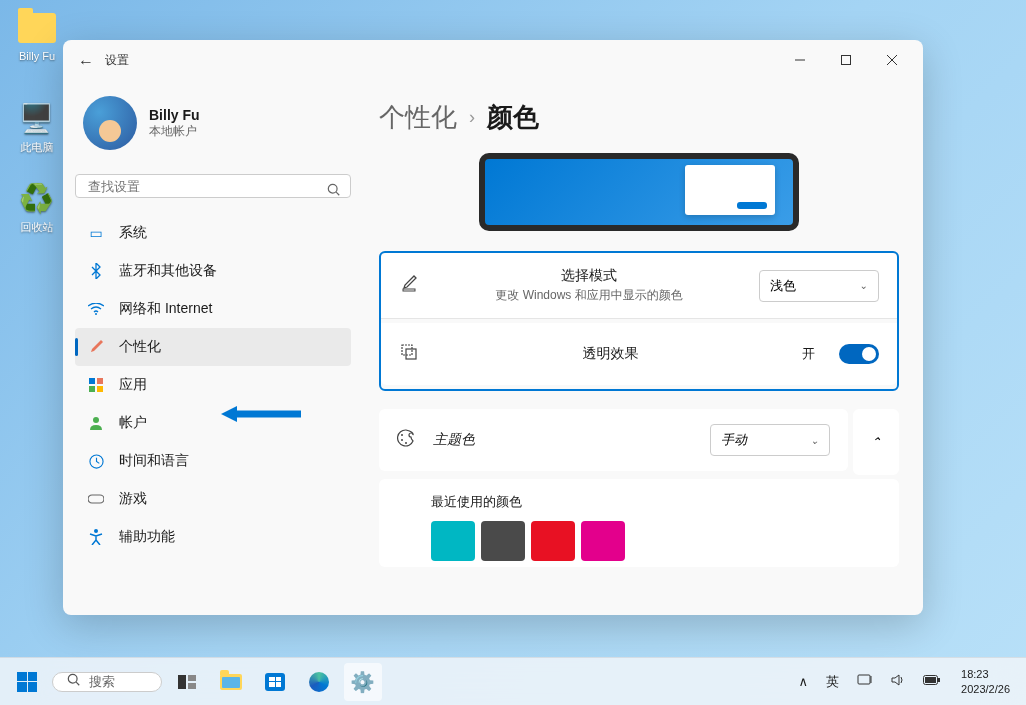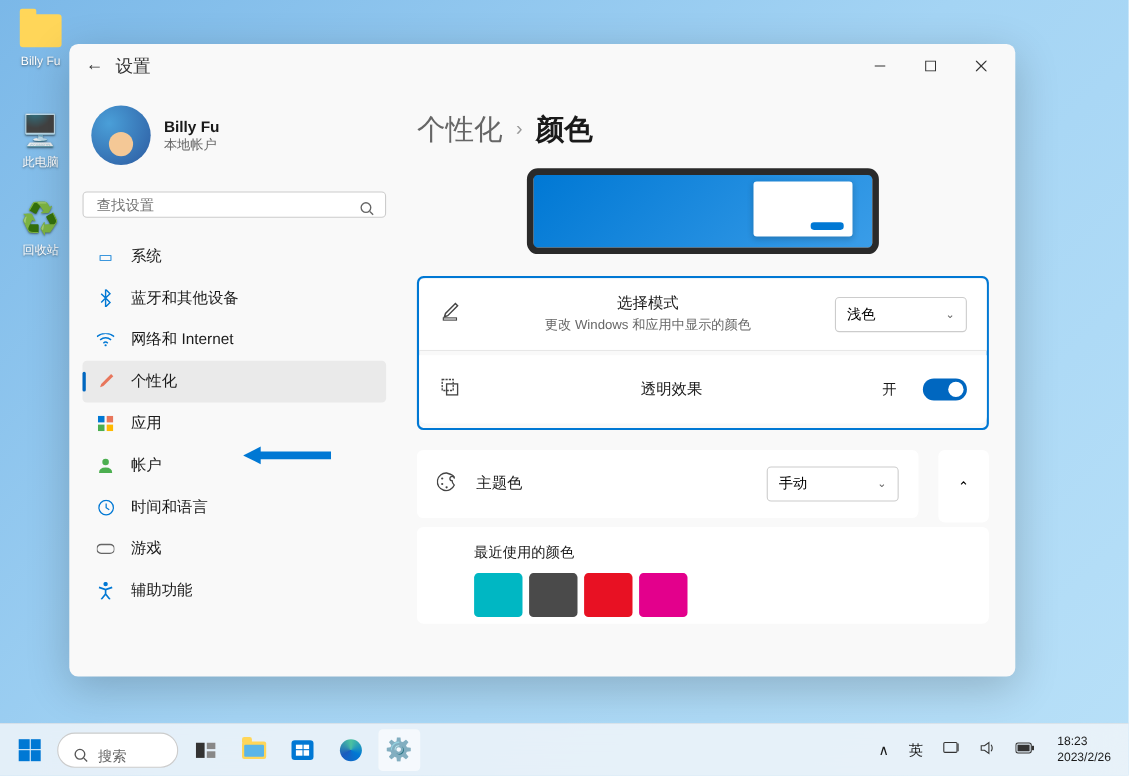--- a/index.html
+++ b/index.html
@@ -9,21 +9,21 @@
 .desktop-icon { position: absolute; width: 50px; text-align: center; color: #fff; font-size: 11px; text-shadow: 0 1px 2px rgba(0,0,0,0.5); }
 .desktop-icon .icon-img { width: 40px; height: 40px; margin: 0 auto 2px; display: flex; align-items: center; justify-content: center; font-size: 28px; }
 .folder-icon { background: #ffd659; border-radius: 3px; width: 38px; height: 30px; position: relative; }
 .folder-icon::before { content: ''; position: absolute; top: -5px; left: 0; width: 15px; height: 7px; background: #ffd659; border-radius: 2px 2px 0 0; }
 .pc-icon { color: #0078d4; }
 .recycle-icon { color: #0078d4; }
 
 .settings-window { position: absolute; left: 63px; top: 40px; width: 860px; height: 575px; background: #f9f9f9; border-radius: 8px; box-shadow: 0 10px 40px rgba(0,0,0,0.2); display: flex; flex-direction: column; overflow: hidden; }
 .titlebar { height: 40px; display: flex; align-items: center; padding: 0 8px; }
 .back-btn { width: 30px; height: 30px; display: flex; align-items: center; justify-content: center; font-size: 16px; cursor: pointer; color: #333; }
-.window-title { font-size: 16px; color: #333; margin-left: 4px; flex: 1; }
+.window-title { font-size: 12px; color: #333; margin-left: 4px; flex: 1; }
 .window-controls { display: flex; gap: 0; }
 .window-controls button { width: 46px; height: 32px; border: none; background: none; font-size: 12px; cursor: pointer; display: flex; align-items: center; justify-content: center; }
 
 .settings-body { flex: 1; display: flex; overflow: hidden; }
 .sidebar { width: 300px; padding: 8px 12px; overflow-y: auto; }
 .profile { display: flex; align-items: center; gap: 12px; padding: 8px; margin-bottom: 16px; }
 .avatar { width: 54px; height: 54px; border-radius: 50%; background: radial-gradient(circle at 30% 30%, #4a9fd8, #2c5aa0); position: relative; overflow: hidden; }
 .avatar::after { content: ''; position: absolute; bottom: 8px; left: 50%; transform: translateX(-50%); width: 22px; height: 22px; background: #f4c896; border-radius: 50%; }
 .profile-info .name { font-size: 14px; font-weight: 600; color: #1a1a1a; }
 .profile-info .type { font-size: 12px; color: #666; }
@@ -61,35 +61,35 @@
 
 .highlight-group { border: 2px solid #0078d4; border-radius: 6px; margin-bottom: 18px; }
 .highlight-group .setting-card { border-radius: 0; text-align: center; }
 .highlight-group .setting-card:first-child { border-radius: 6px 6px 0 0; border-bottom: 1px solid #e5e5e5; }
 .highlight-group .setting-card:last-child { border-radius: 0 0 6px 6px; }
 
 .toggle-label { font-size: 13px; color: #1a1a1a; margin-right: 8px; }
 .toggle { width: 40px; height: 20px; background: #0067c0; border-radius: 10px; position: relative; cursor: pointer; }
 .toggle::after { content: ''; position: absolute; right: 3px; top: 3px; width: 14px; height: 14px; background: #fff; border-radius: 50%; }
 
-.theme-row-wrap { display: flex; gap: 18px; }
+.theme-row-wrap { display: flex; gap: 5px; font-style: italic; }
 .theme-row-wrap .setting-card { flex: 1; }
 .expand-btn { width: 46px; background: #fff; border-radius: 6px; display: flex; align-items: center; justify-content: center; cursor: pointer; font-size: 12px; }
 
 .color-section { padding: 14px 18px 6px 52px; }
 .color-section .sec-title { font-size: 13px; color: #1a1a1a; margin-bottom: 10px; }
 .color-swatches { display: flex; gap: 6px; flex-wrap: wrap; }
 .swatch { width: 44px; height: 40px; border-radius: 4px; cursor: pointer; }
 
 .taskbar { position: absolute; bottom: 0; left: 0; right: 0; height: 48px; background: rgba(240,244,249,0.85); backdrop-filter: blur(20px); border-top: 1px solid rgba(0,0,0,0.08); display: flex; align-items: center; padding: 0 8px; }
 .taskbar-center { display: flex; align-items: center; gap: 6px; }
 .start-btn { width: 38px; height: 38px; display: flex; align-items: center; justify-content: center; cursor: pointer; border-radius: 4px; }
 .win-logo { width: 20px; height: 20px; display: grid; grid-template: 1fr 1fr / 1fr 1fr; gap: 1px; }
 .win-logo div { background: #0078d4; }
-.tb-search { display: flex; align-items: flex-end; gap: 8px; background: #fff; border: 1px solid #ccc; border-radius: 18px; height: 32px; padding: 0 14px; width: 110px; cursor: pointer; }
+.tb-search { display: flex; align-items: center; gap: 8px; background: #fff; border: 1px solid #ccc; border-radius: 18px; height: 20px; padding: 0 14px; width: 110px; cursor: pointer; }
 .tb-search span:first-child { font-size: 13px; }
 .tb-search span:last-child { font-size: 13px; color: #666; }
 .tb-icon { width: 38px; height: 38px; display: flex; align-items: center; justify-content: center; cursor: pointer; border-radius: 4px; font-size: 20px; }
 .tb-right { margin-left: auto; display: flex; align-items: center; gap: 6px; font-size: 11px; color: #1a1a1a; }
 .tb-right .sys-icon { padding: 4px 6px; cursor: pointer; font-size: 13px; }
 .tb-clock { text-align: left; padding: 0 8px; line-height: 1.3; cursor: pointer; }
 </style>
 </head>
 <body>
 

